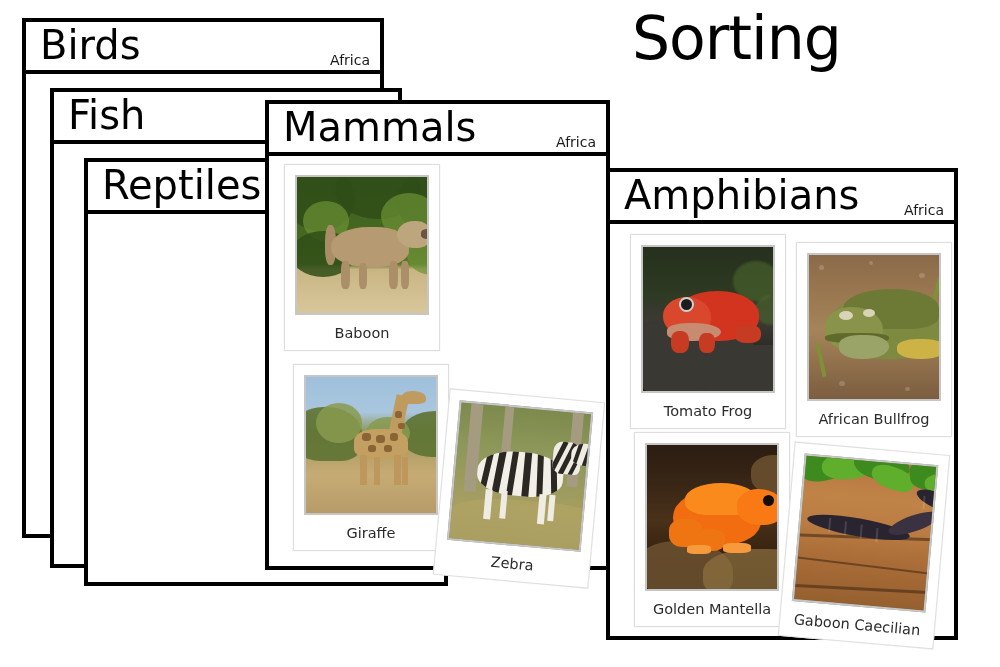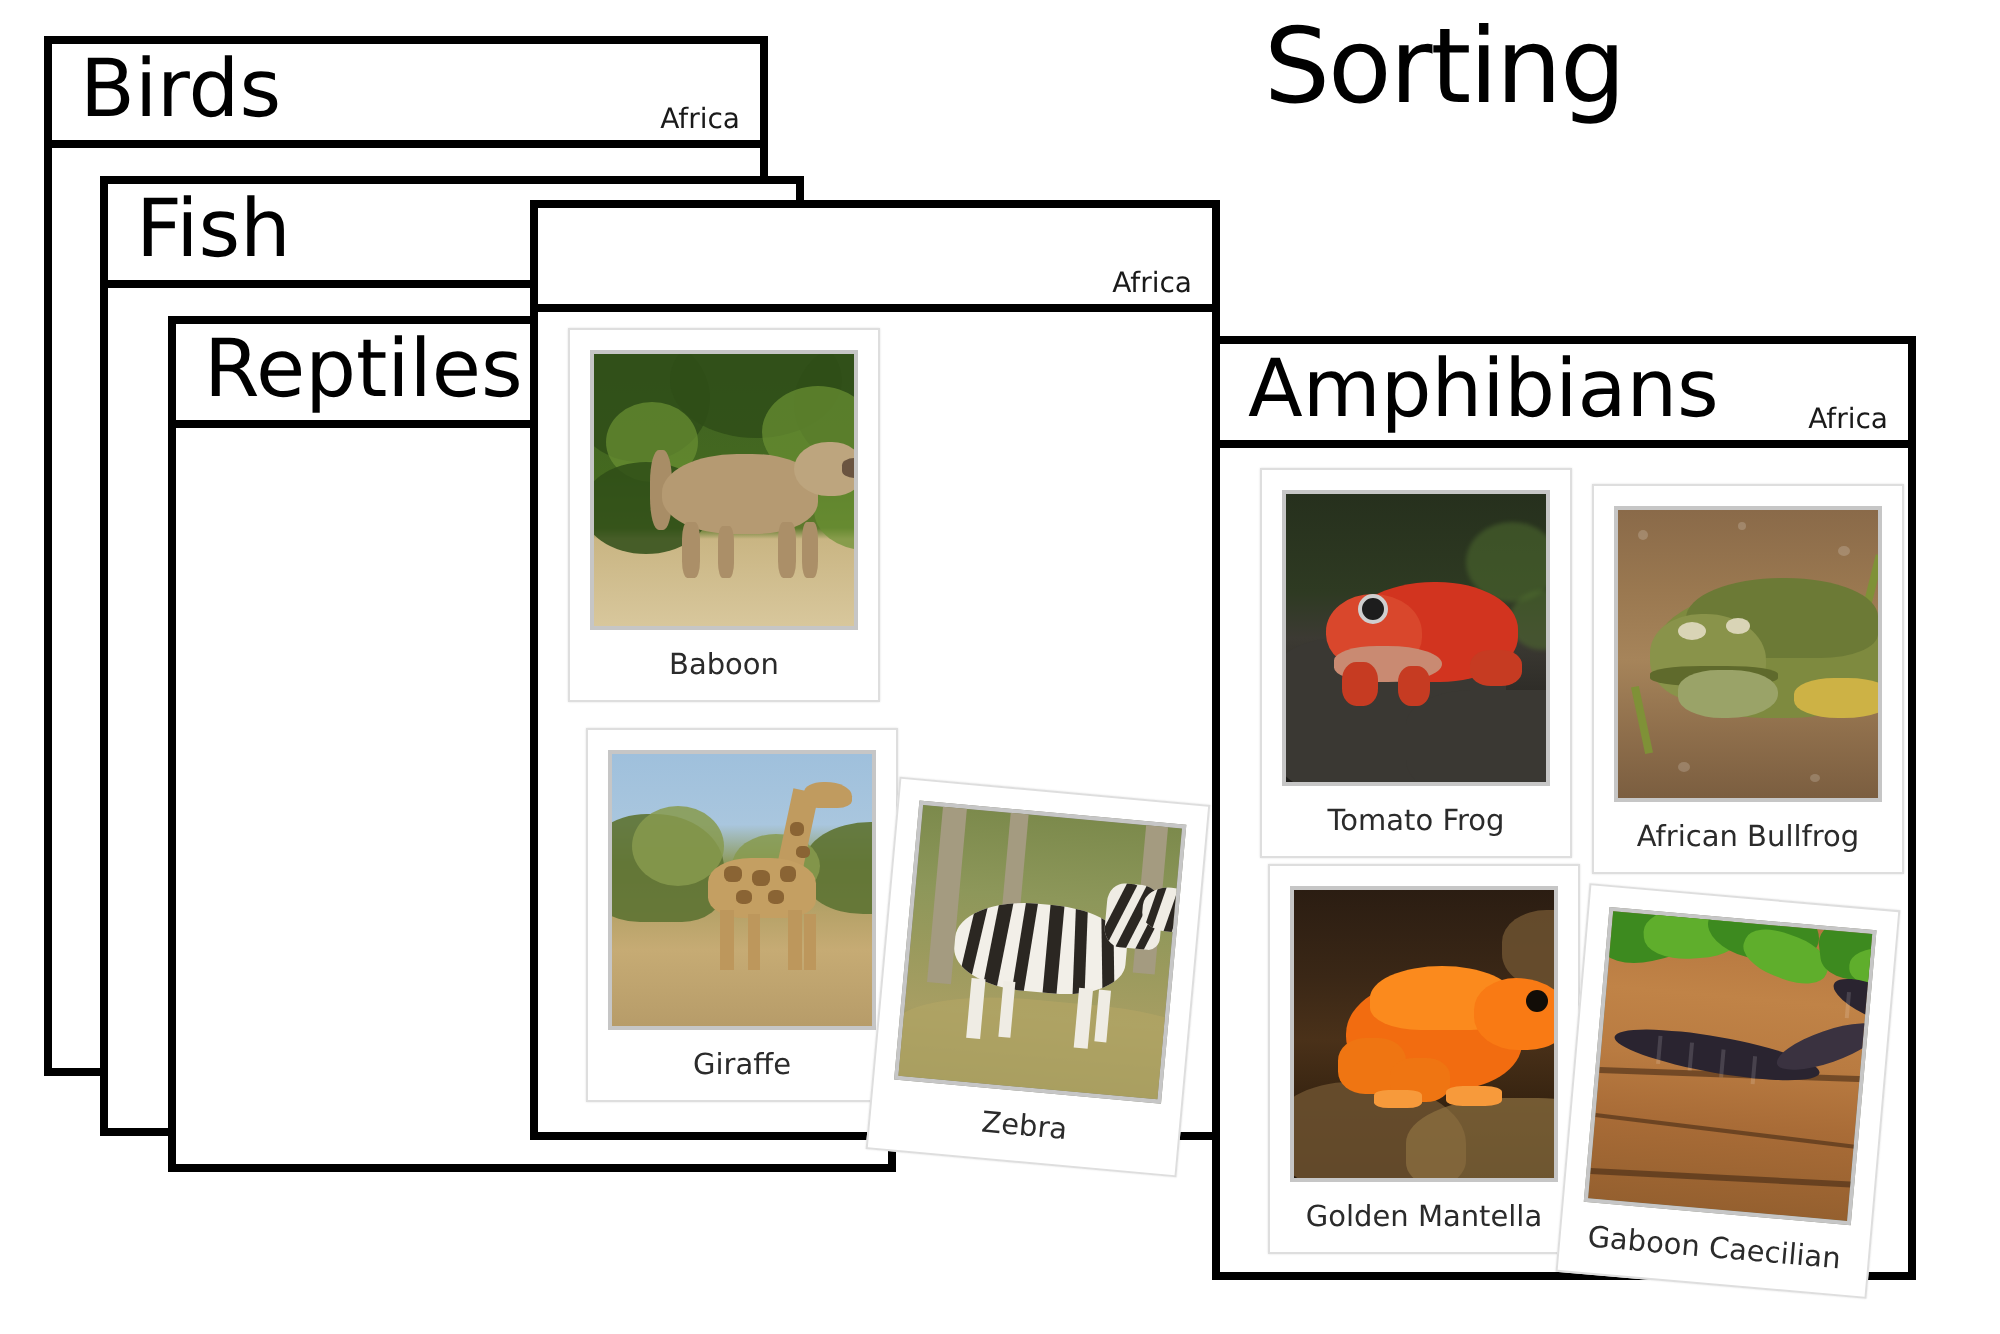--- a/index.html
+++ b/index.html
@@ -13,21 +13,21 @@
     position: relative;
     width: 1000px; height: 667px;
     background: #ffffff;
   }
 
   
   .page-title {
     position: absolute;
     left: 632px; top: 8px;
     font-family: "DejaVu Sans", sans-serif;
-    font-size: 52px;
+    font-size: 60px;
     font-weight: 400;
     color: #000000;
     letter-spacing: -1px;
     line-height: 1;
     white-space: nowrap;
   }
 
   
   .mat {
     position: absolute;
@@ -215,20 +215,21 @@
 
   <div class="mat" id="mat-reptiles">
     <div class="mat-head">
       <div class="mat-title">Reptiles</div>
     </div>
     <div class="mat-body"></div>
   </div>
 
   <div class="mat" id="mat-mammals">
     <div class="mat-head">
+      <div class="mat-title">Mammals</div>
       <div class="mat-region">Africa</div>
     </div>
     <div class="mat-body">
 
       <div class="photo-card pc-mam" style="left:15px; top:8px;">
         <div class="photo-frame">
           <div class="art ph-baboon">
             <div class="leaf" style="left:-12px; top:-10px; width:70px;  height:64px;"></div>
             <div class="leaf" style="left:38px;  top:-16px; width:86px;  height:58px;"></div>
             <div class="leaf" style="left:100px; top:-8px;  width:74px;  height:66px;"></div>

